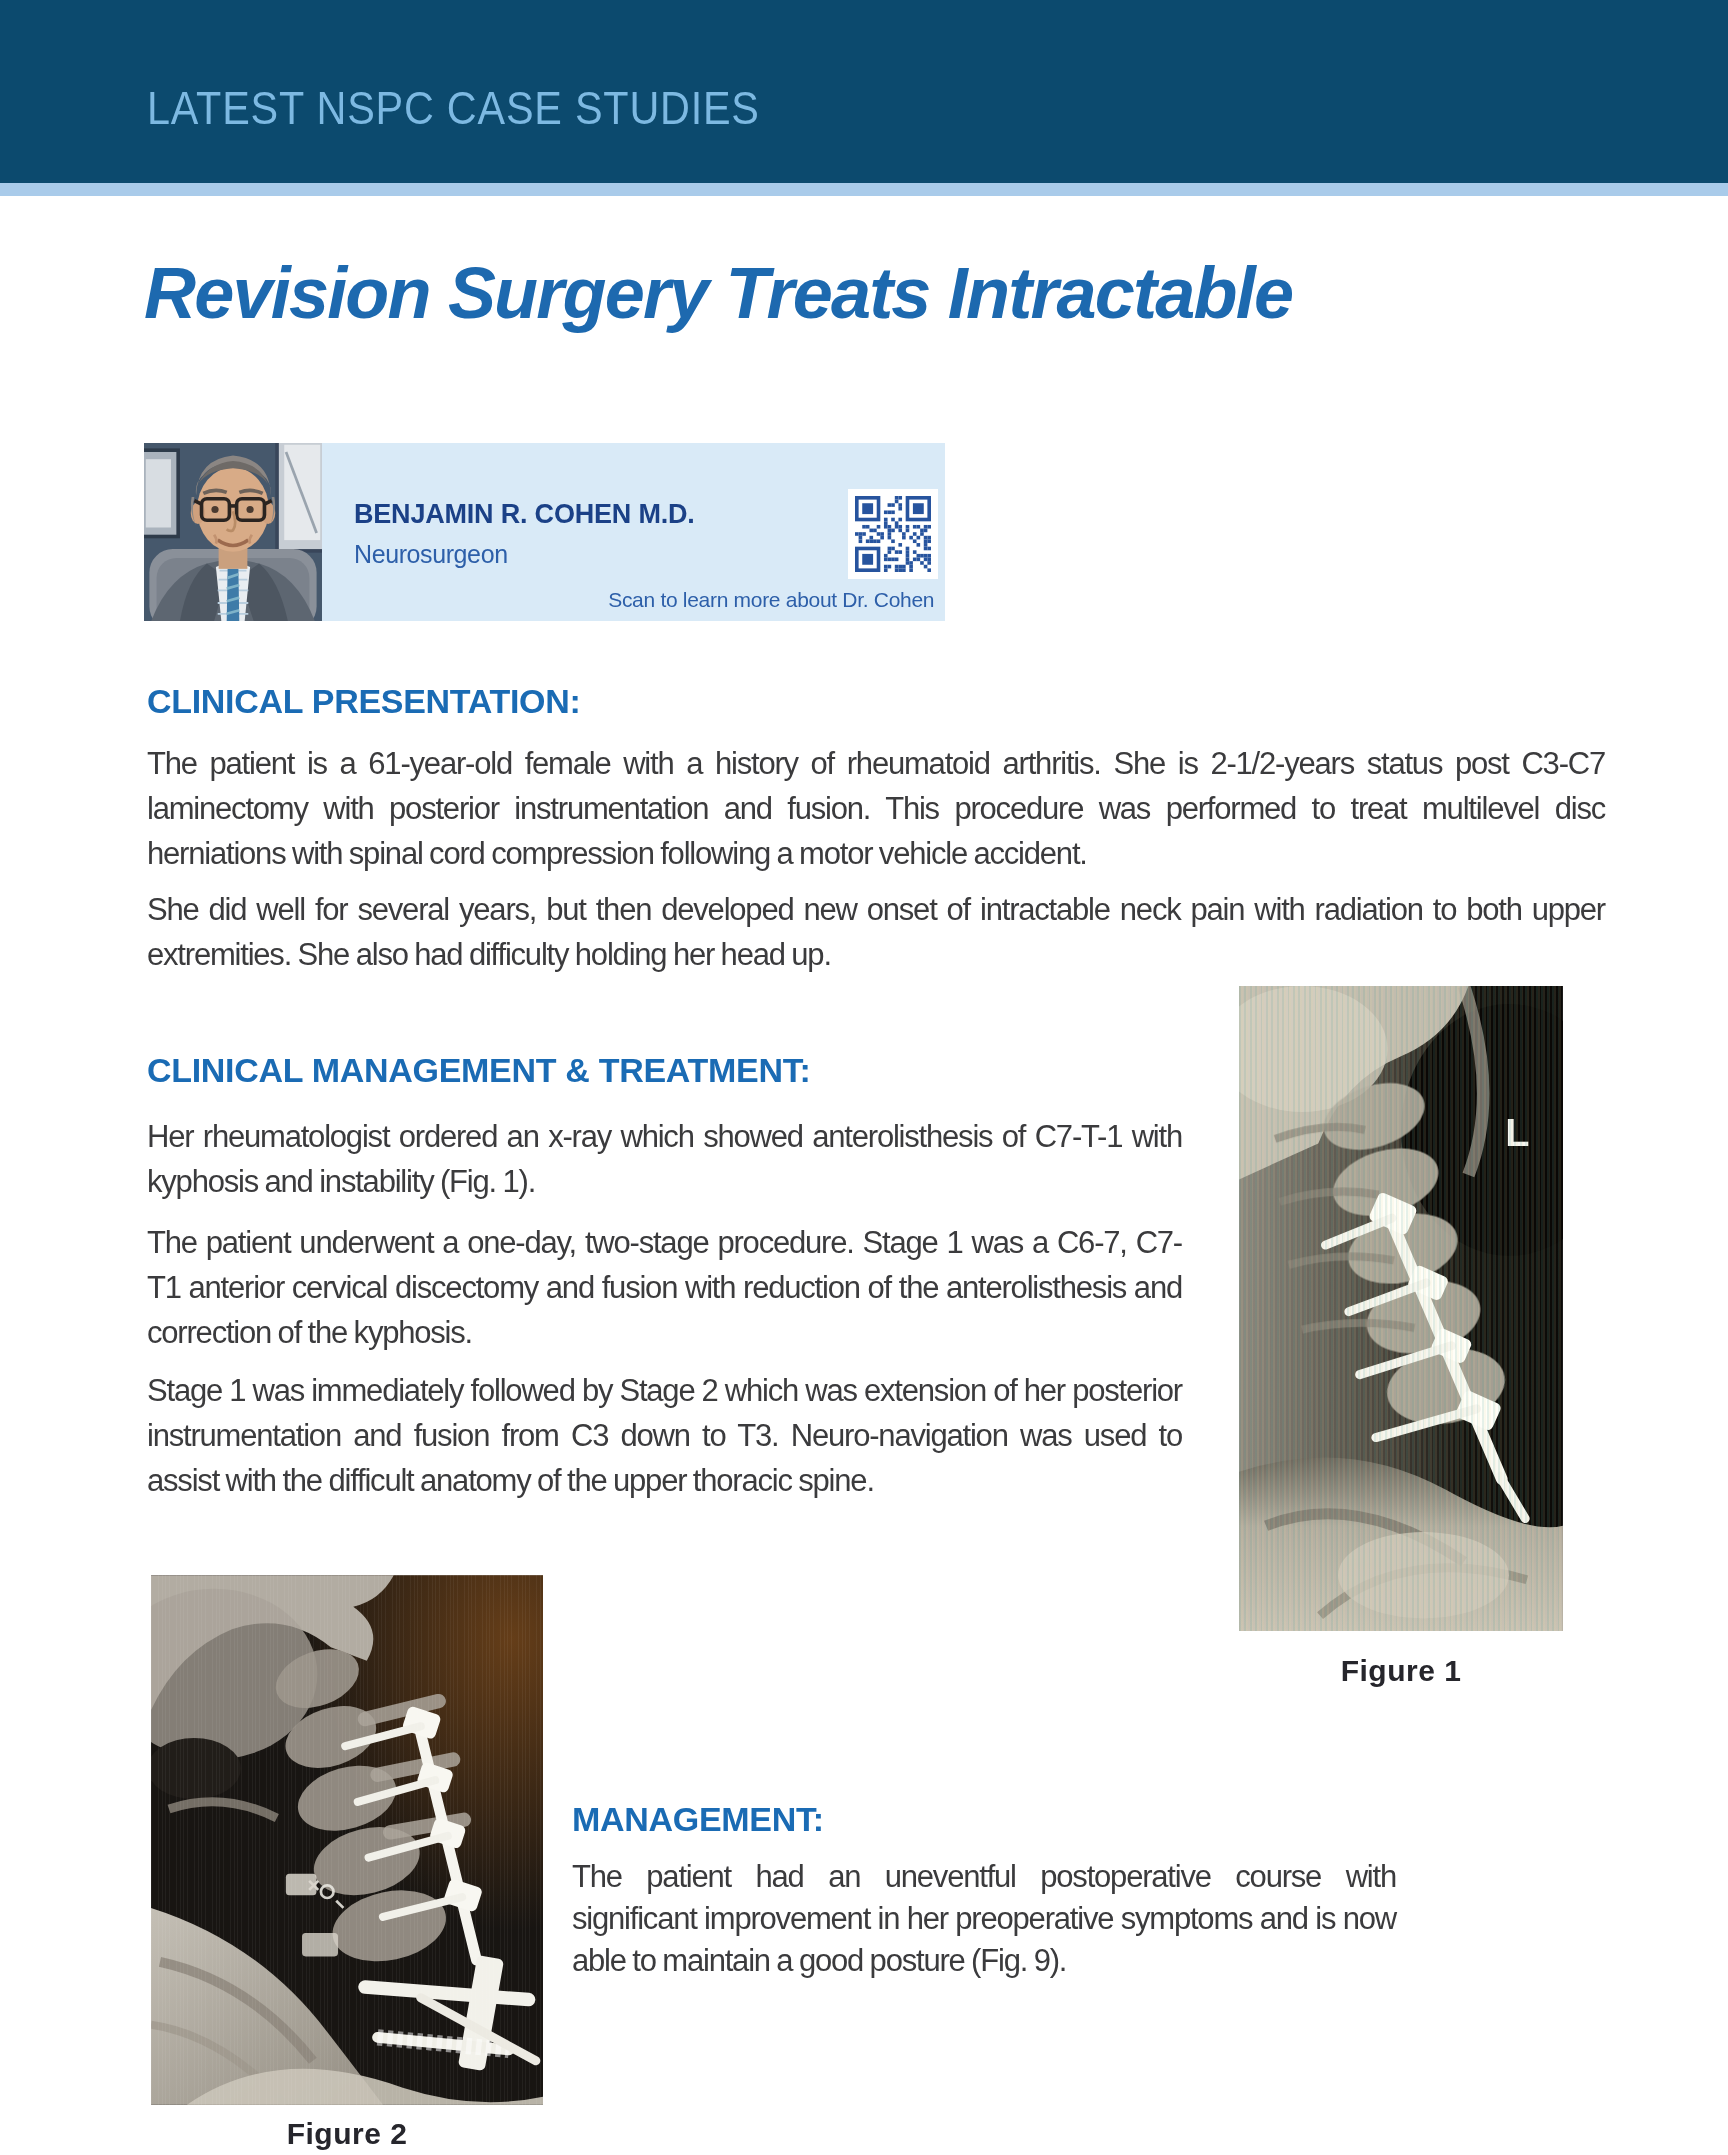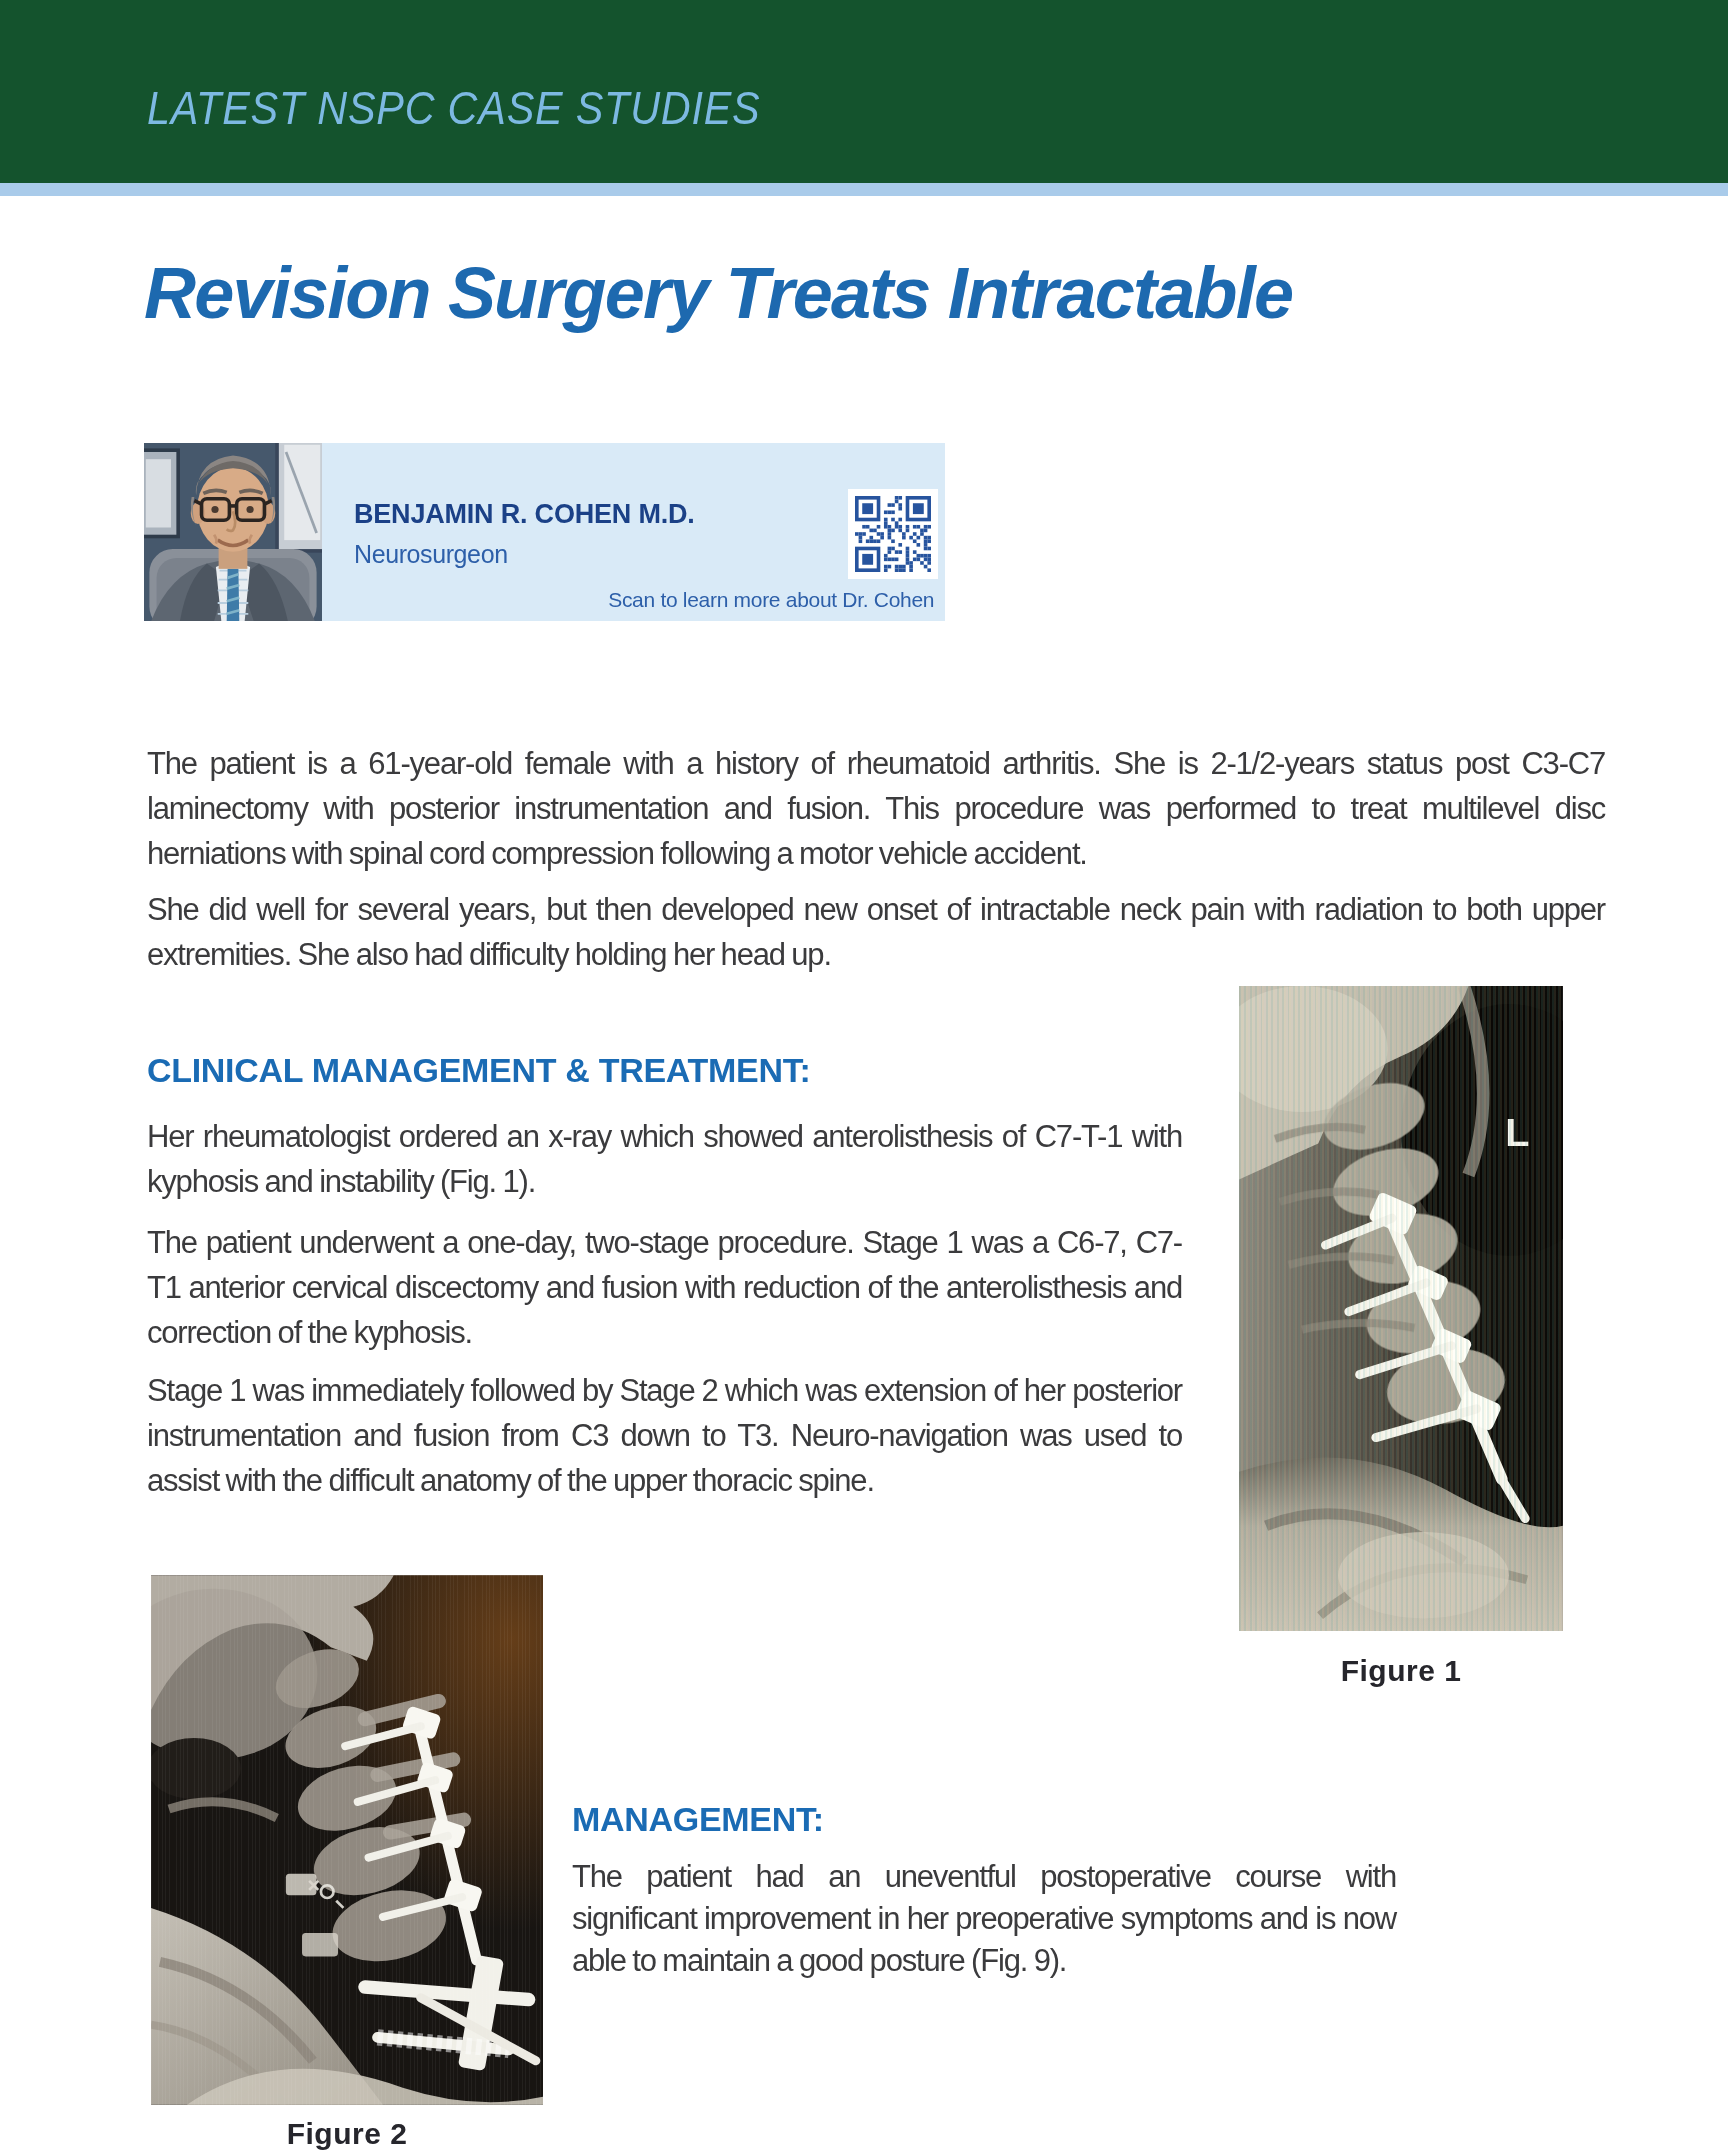--- a/index.html
+++ b/index.html
@@ -1,21 +1,21 @@
 <!DOCTYPE html>
 <html style="font-size:14.4px"><head>
 <meta charset="utf-8">
 <style>
   * { margin:0; padding:0; box-sizing:border-box; }
   html,body { background:#ffffff; }
   body { font-family:"Liberation Sans", sans-serif; }
   .page { position:relative; width:1728px; height:2156px; background:#ffffff; overflow:hidden; }
 
   
-  .banner { position:absolute; left:0; top:0; width:1728px; height:183px; background:#14532d;font-style:italic; }
+  .banner { position:absolute; left:0; top:0; width:1728px; height:183px; background:#0c4a6e; }
   .banner-title {
     position:absolute; left:147px; top:83px;
     font-size:47px; font-weight:400; color:#7db9e2; letter-spacing:0.9px; line-height:50px;
     transform:scaleX(.88); transform-origin:left center; white-space:nowrap;
   }
   .banner-strip { position:absolute; left:0; top:183px; width:1728px; height:12.6px; background:#a9cbea; }
 
   
   .article-title {
     position:absolute; left:144px; top:250px; width:1350px;
@@ -258,20 +258,21 @@
             <rect x="64" y="8" width="12" height="12" fill="#27549e"></rect>
             <rect x="0" y="56" width="28" height="28" fill="#27549e"></rect>
             <rect x="4" y="60" width="20" height="20" fill="#ffffff"></rect>
             <rect x="8" y="64" width="12" height="12" fill="#27549e"></rect>
           </svg>
       </div>
       <div class="scan-caption">Scan to learn more about Dr. Cohen</div>
     </div>
   </div>
 
+  <div class="section-heading" id="presentation-heading">CLINICAL PRESENTATION:</div>
   <p class="body-par" id="pres-p1">The patient is a 61-year-old female with a history of rheumatoid arthritis. She is 2-1/2-years status post C3-C7 laminectomy with posterior instrumentation and fusion. This procedure was performed to treat multilevel disc herniations with spinal cord compression following a motor vehicle accident.</p>
   <p class="body-par" id="pres-p2">She did well for several years, but then developed new onset of intractable neck pain with radiation to both upper extremities. She also had difficulty holding her head up.</p>
 
   <div class="section-heading" id="management-heading">CLINICAL MANAGEMENT &amp; TREATMENT:</div>
   <p class="body-par" id="mgmt-p1">Her rheumatologist ordered an x-ray which showed anterolisthesis of C7-T-1 with kyphosis and instability (Fig. 1).</p>
   <p class="body-par" id="mgmt-p2">The patient underwent a one-day, two-stage procedure. Stage 1 was a C6-7, C7-T1 anterior cervical discectomy and fusion with reduction of the anterolisthesis and correction of the kyphosis.</p>
   <p class="body-par" id="mgmt-p3">Stage 1 was immediately followed by Stage 2 which was extension of her posterior instrumentation and fusion from C3 down to T3. Neuro-navigation was used to assist with the difficult anatomy of the upper thoracic spine.</p>
 
   <div class="figure1">
     <svg width="324" height="645" viewBox="0 0 360 717">

